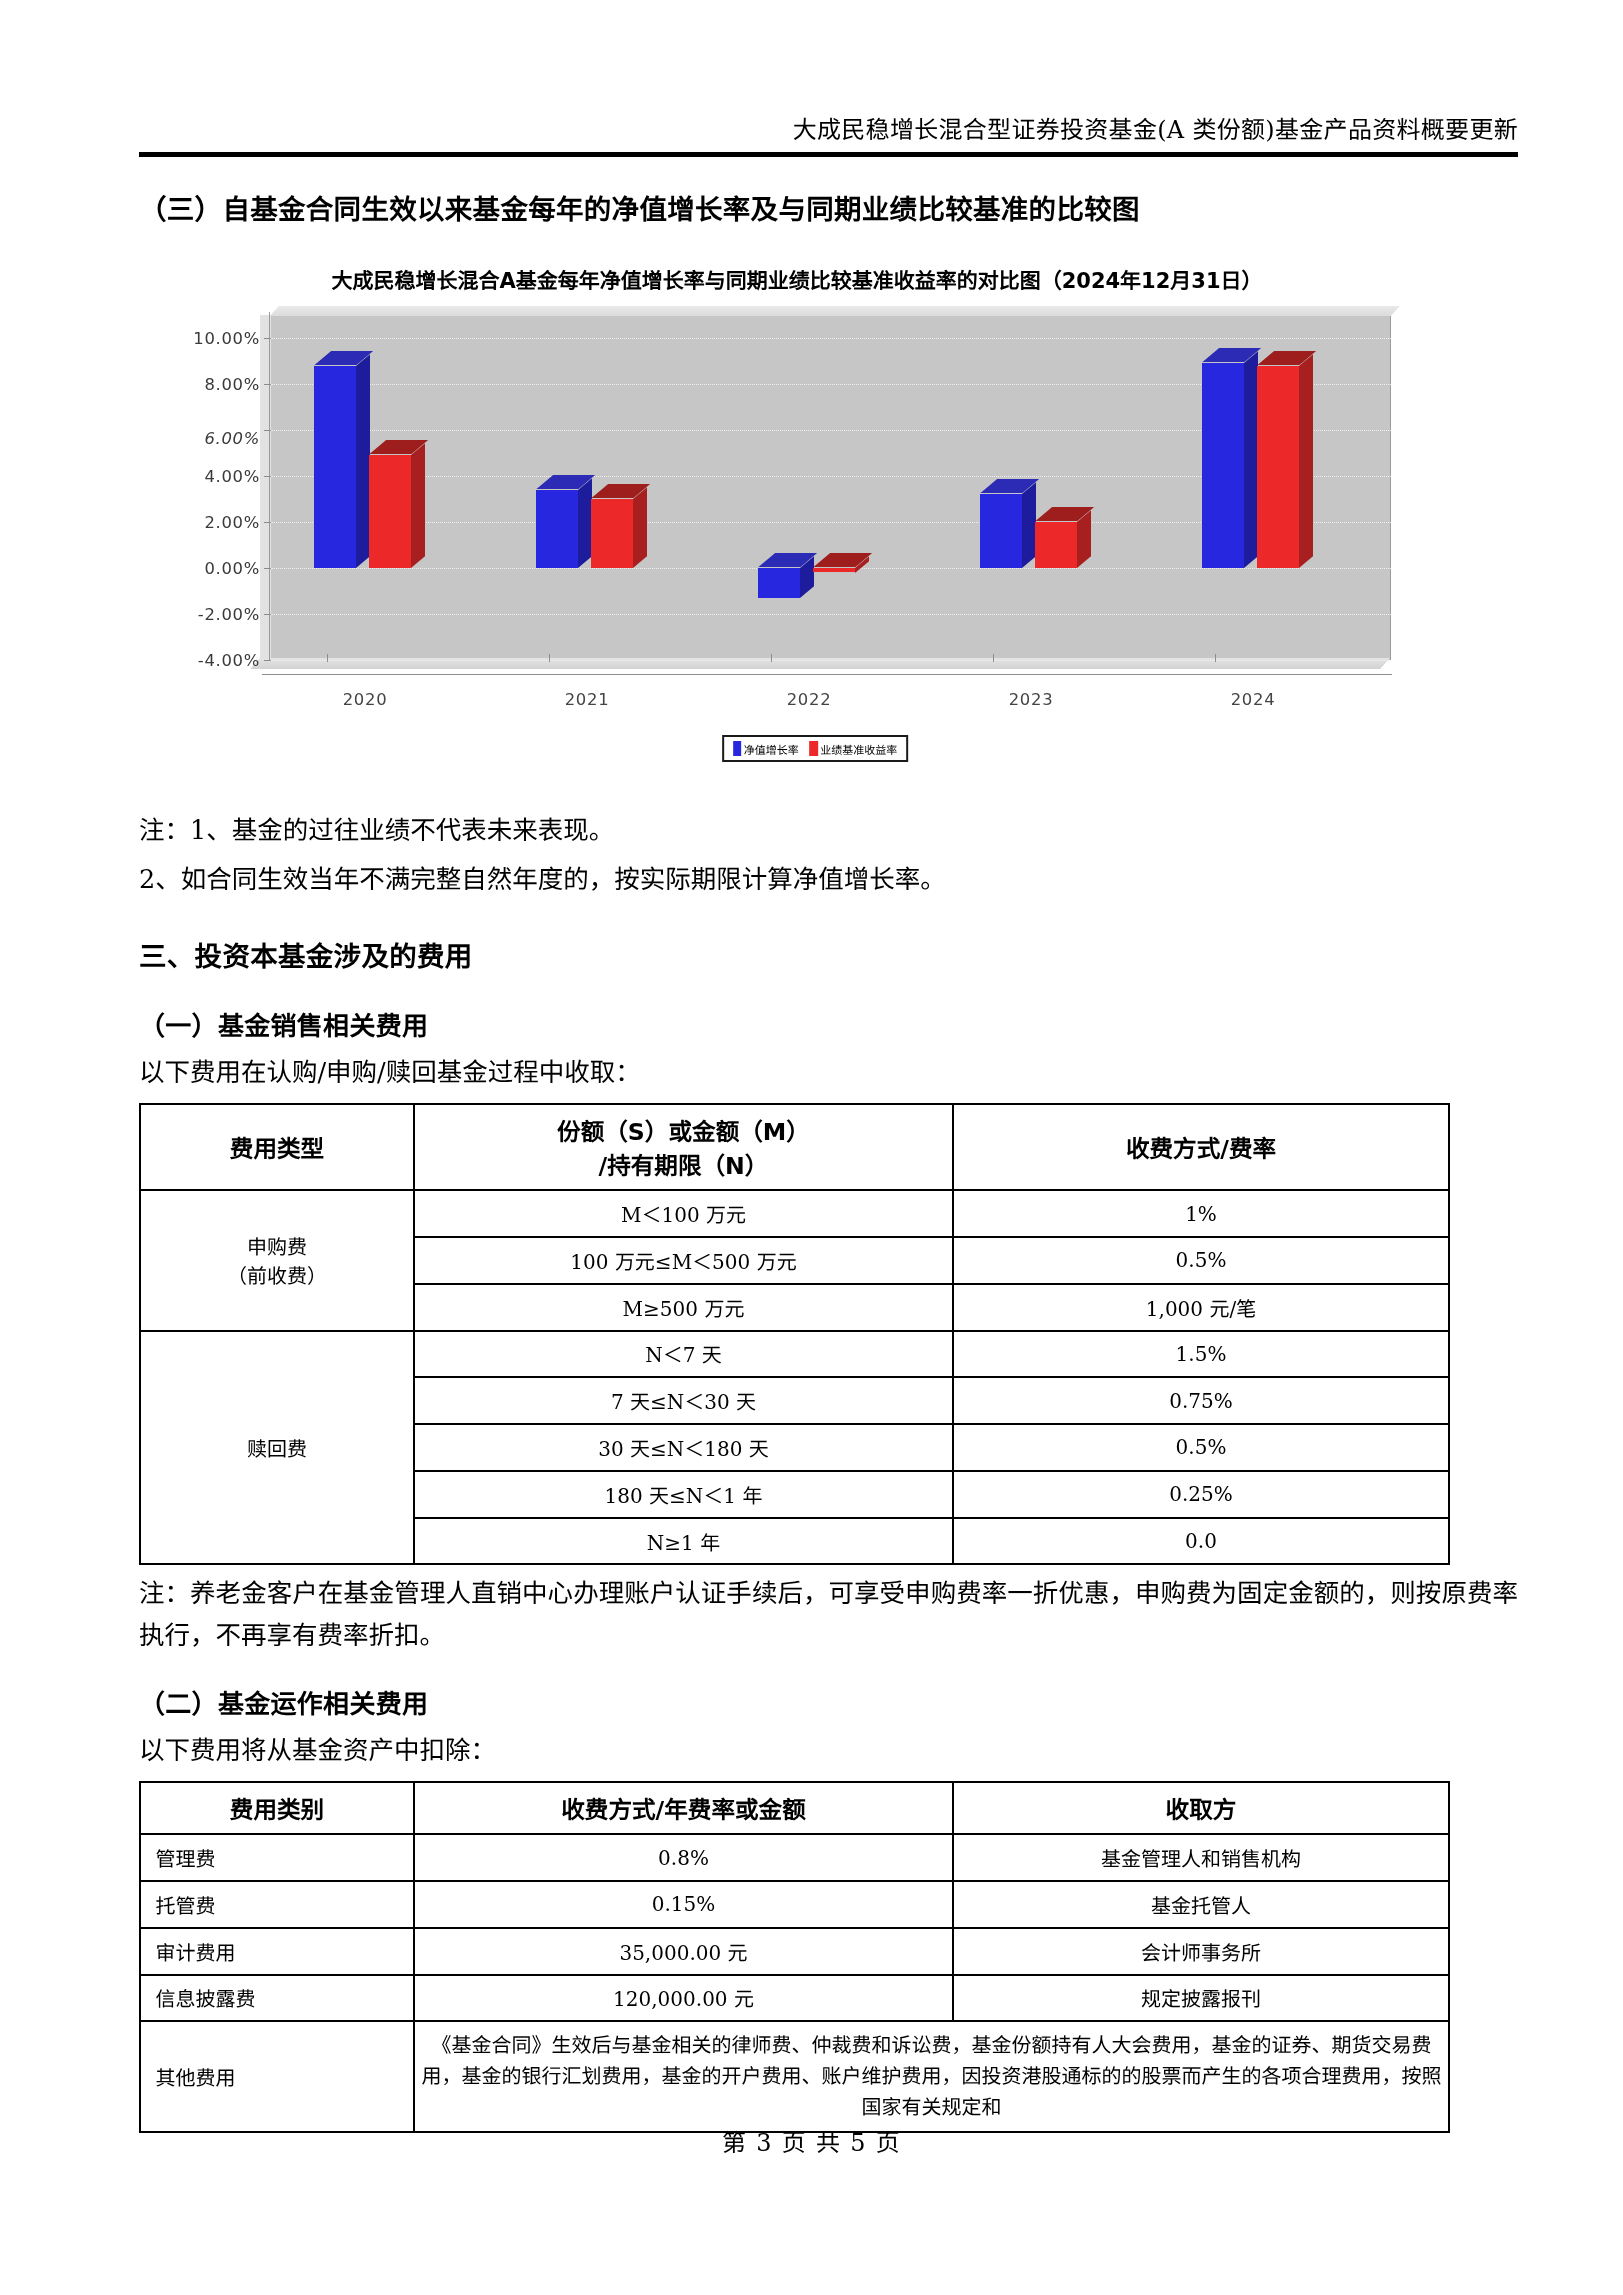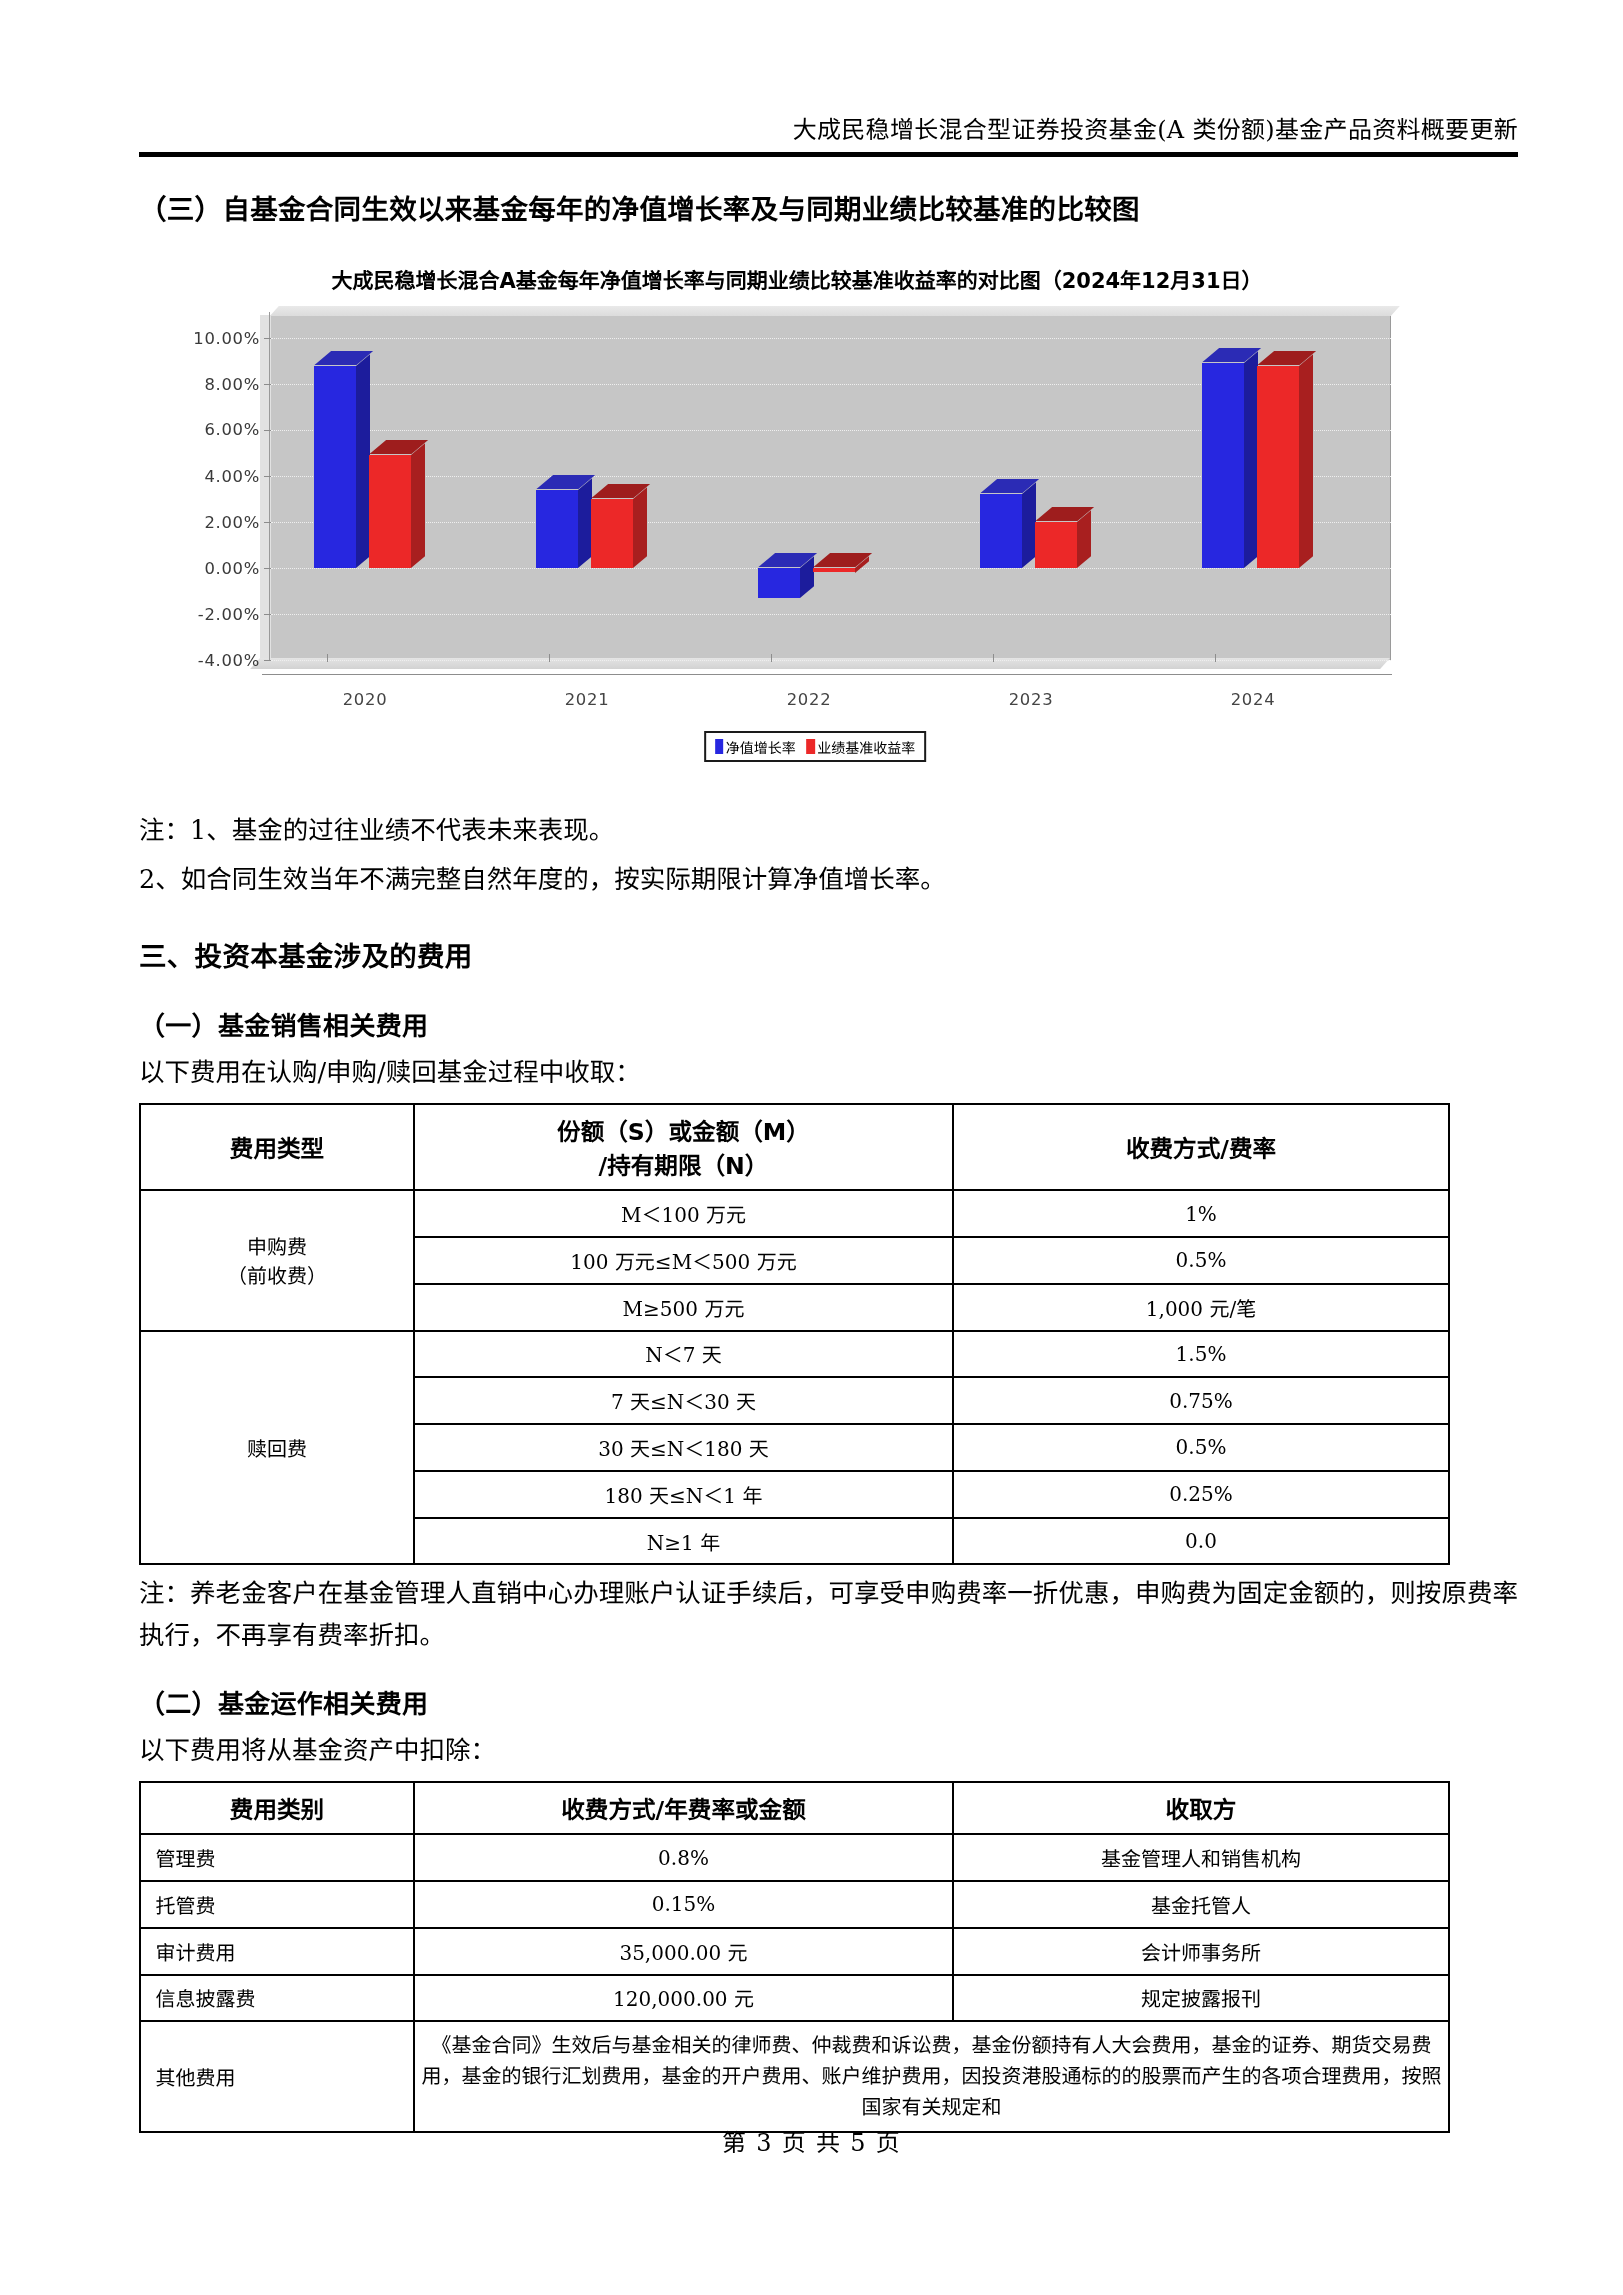--- a/index.html
+++ b/index.html
@@ -122,21 +122,21 @@
   .xaxis-line{
     position:absolute;left:41px;right:17px;bottom:6.5px;height:1.3px;background:#8d8d8d;
   }
   .xtick{position:absolute;bottom:0;width:1.3px;height:7.9px;background:#8d8d8d;}
 
   .legend{
     position:absolute;left:50%;transform:translateX(-50%);
     bottom:-80px;
     border:2px solid #1a1a1a;background:#fff;
     padding:3.3px 8.5px;display:flex;align-items:flex-end;gap:2.6px;
-    font-size:14px;white-space:nowrap;
+    font-size:11px;white-space:nowrap;
     font-family:"DejaVu Sans","Liberation Sans",sans-serif;
   }
   .legend .sw{display:inline-block;width:8.5px;height:15px;margin-right:2.6px;vertical-align:middle;}
   .legend .item{display:flex;align-items:center;margin-right:7.9px;}
   .legend .item:last-child{margin-right:0;}
 
   
   table.t{
     border-collapse:collapse;width:1309px;table-layout:fixed;
     font-family:"DejaVu Serif","Liberation Serif",serif;
@@ -191,21 +191,21 @@
             <div class="gridline" style="top: 262px;"></div>
             <div class="gridline" style="top: 308px;"></div>
             <div class="gridline" style="top: 354px;"></div>
           </div>
         <div id="ytick-layer">
             <div class="ytick-mark" style="top: 32px;"></div>
             <div class="ytick" style="top: 32px;">10.00%</div>
             <div class="ytick-mark" style="top: 78px;"></div>
             <div class="ytick" style="top: 78px;">8.00%</div>
             <div class="ytick-mark" style="top: 124px;"></div>
-            <div class="ytick" style="top: 123px;">6.00%</div>
+            <div class="ytick" style="top: 132px; font-style: italic;">6.00%</div>
             <div class="ytick-mark" style="top: 170px;"></div>
             <div class="ytick" style="top: 170px;">4.00%</div>
             <div class="ytick-mark" style="top: 216px;"></div>
             <div class="ytick" style="top: 216px;">2.00%</div>
             <div class="ytick-mark" style="top: 262px;"></div>
             <div class="ytick" style="top: 262px;">0.00%</div>
             <div class="ytick-mark" style="top: 308px;"></div>
             <div class="ytick" style="top: 308px;">-2.00%</div>
             <div class="ytick-mark" style="top: 354px;"></div>
             <div class="ytick" style="top: 354px;">-4.00%</div>

